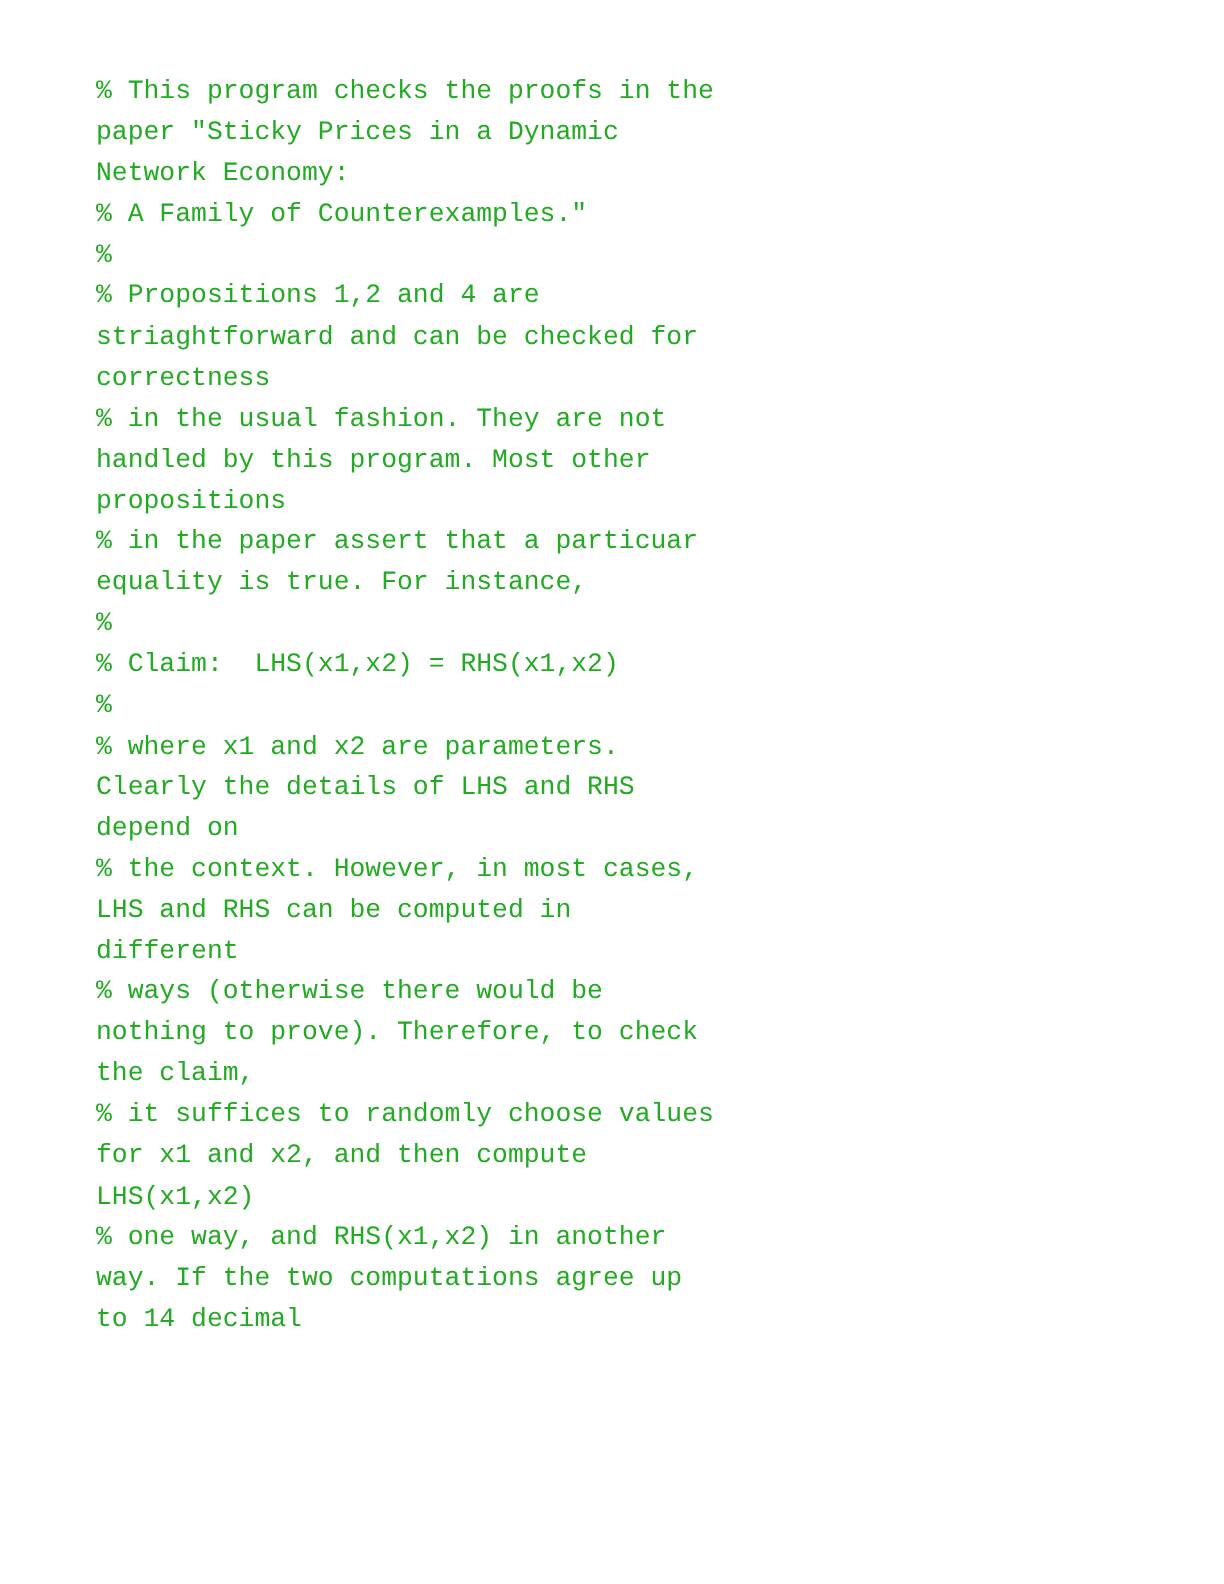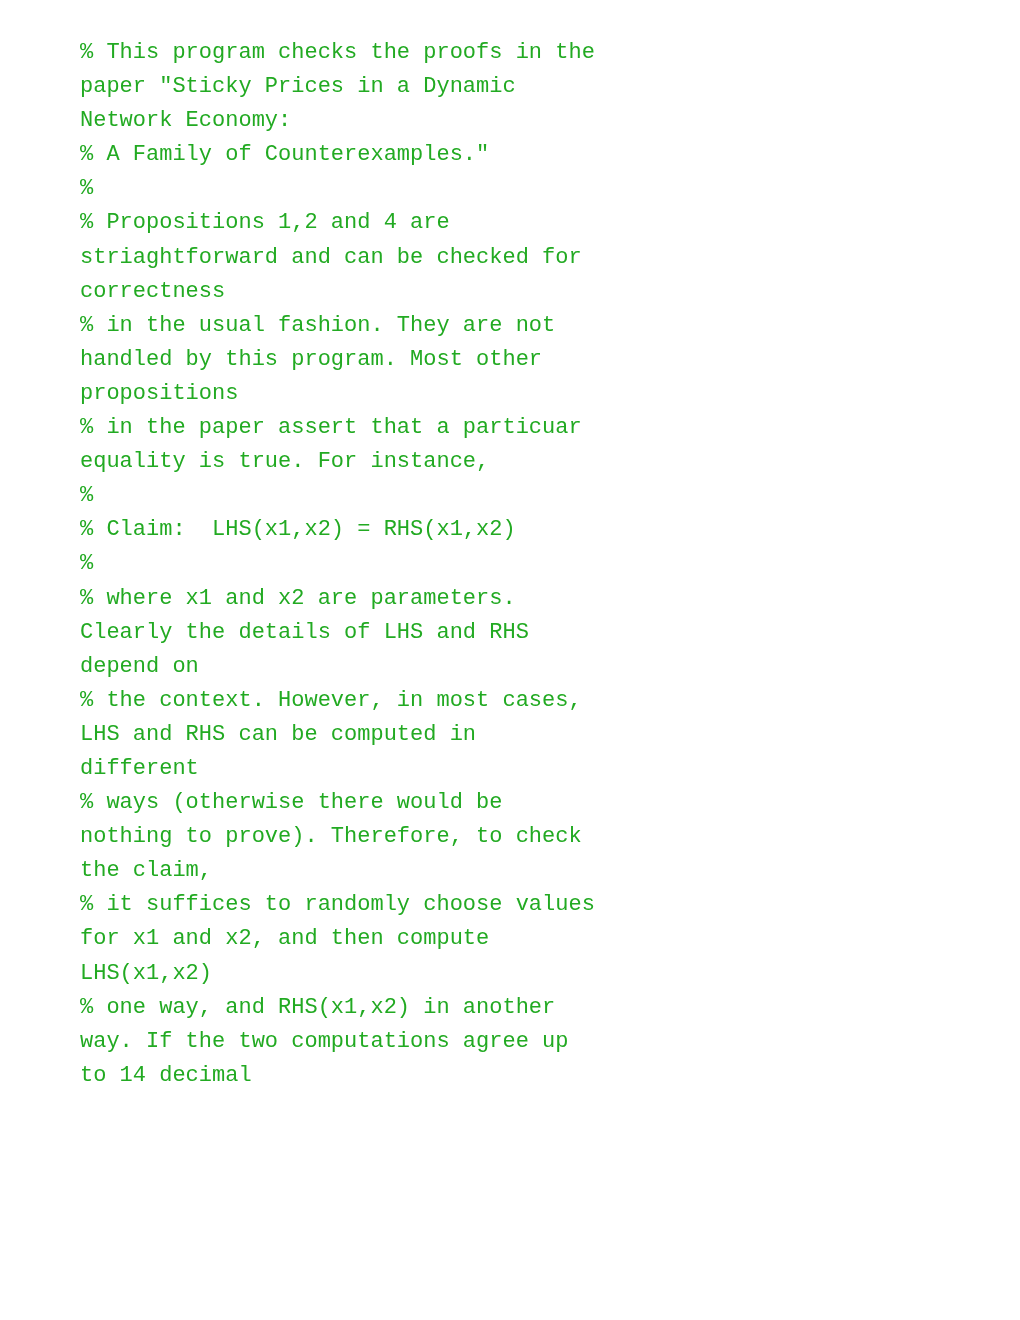--- a/index.html
+++ b/index.html
@@ -12,21 +12,21 @@
       background-color: #ffffff;
       width: 1020px;
       min-height: 1320px;
       font-family: 'Courier New', Courier, monospace;
       display: flex;
       align-items: flex-start;
       justify-content: flex-start;
     }
 
     .code-block {
-      padding: 36px 80px;
+      padding: 60px 80px;
       color: #22aa22;
       font-size: 22px;
       line-height: 1.55;
       white-space: pre-wrap;
       word-break: break-word;
     }
   </style>
 </head>
 <body>
 

